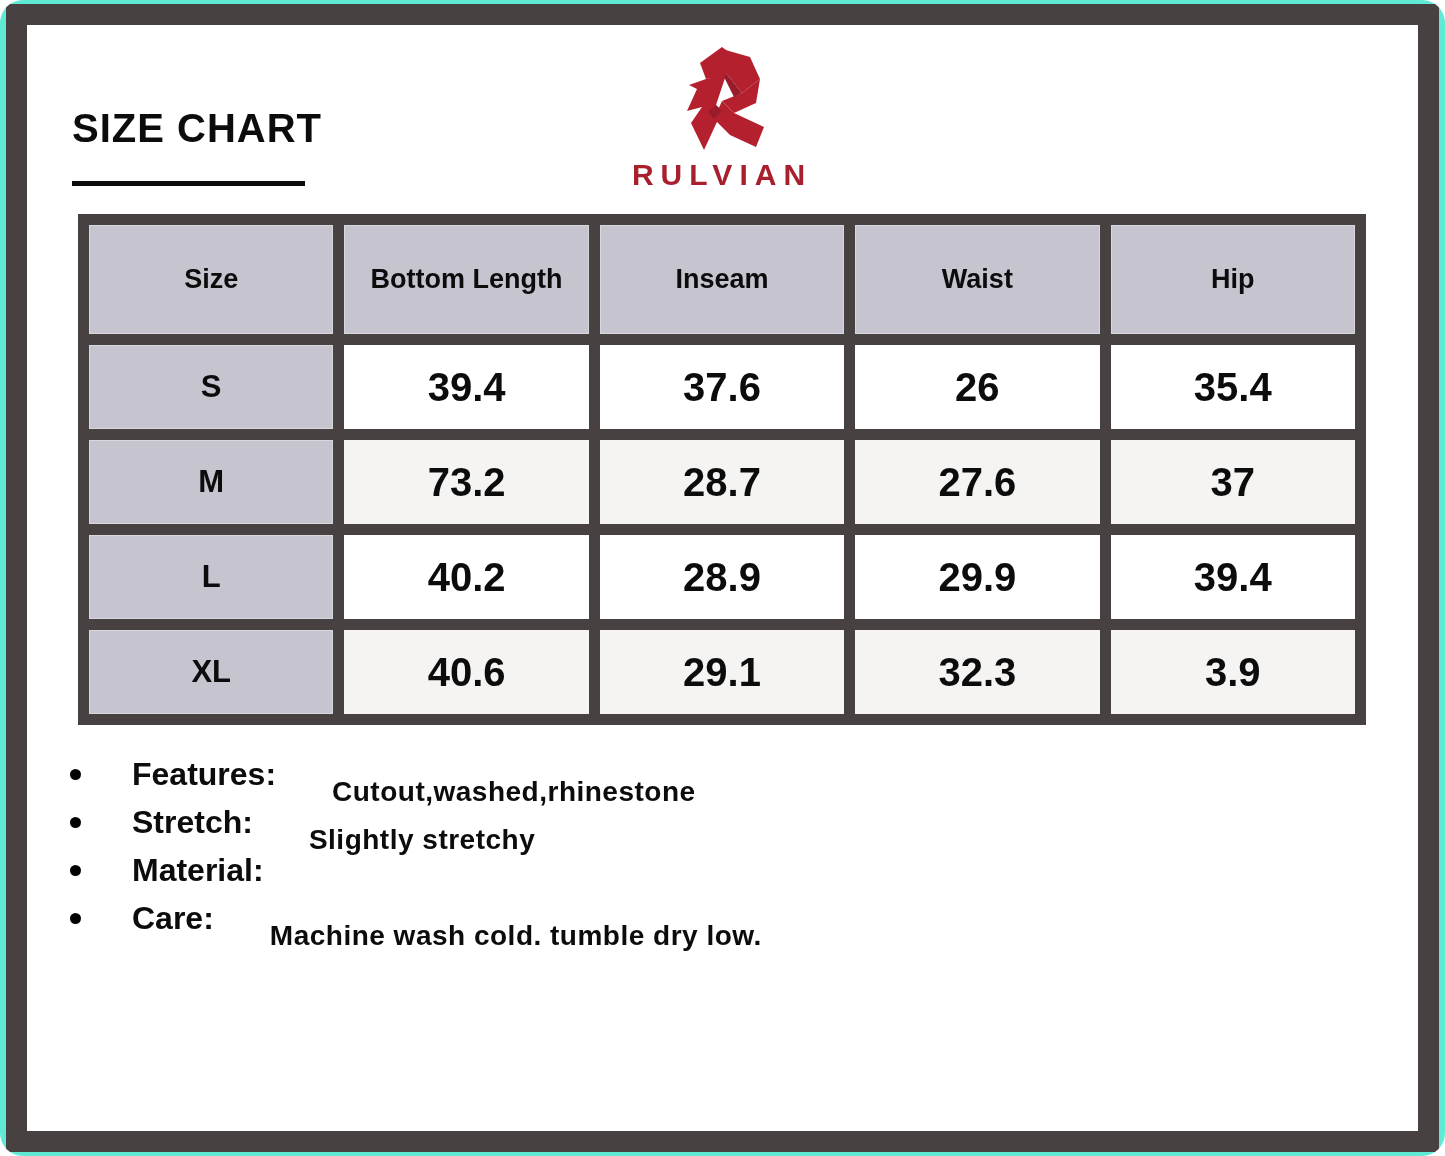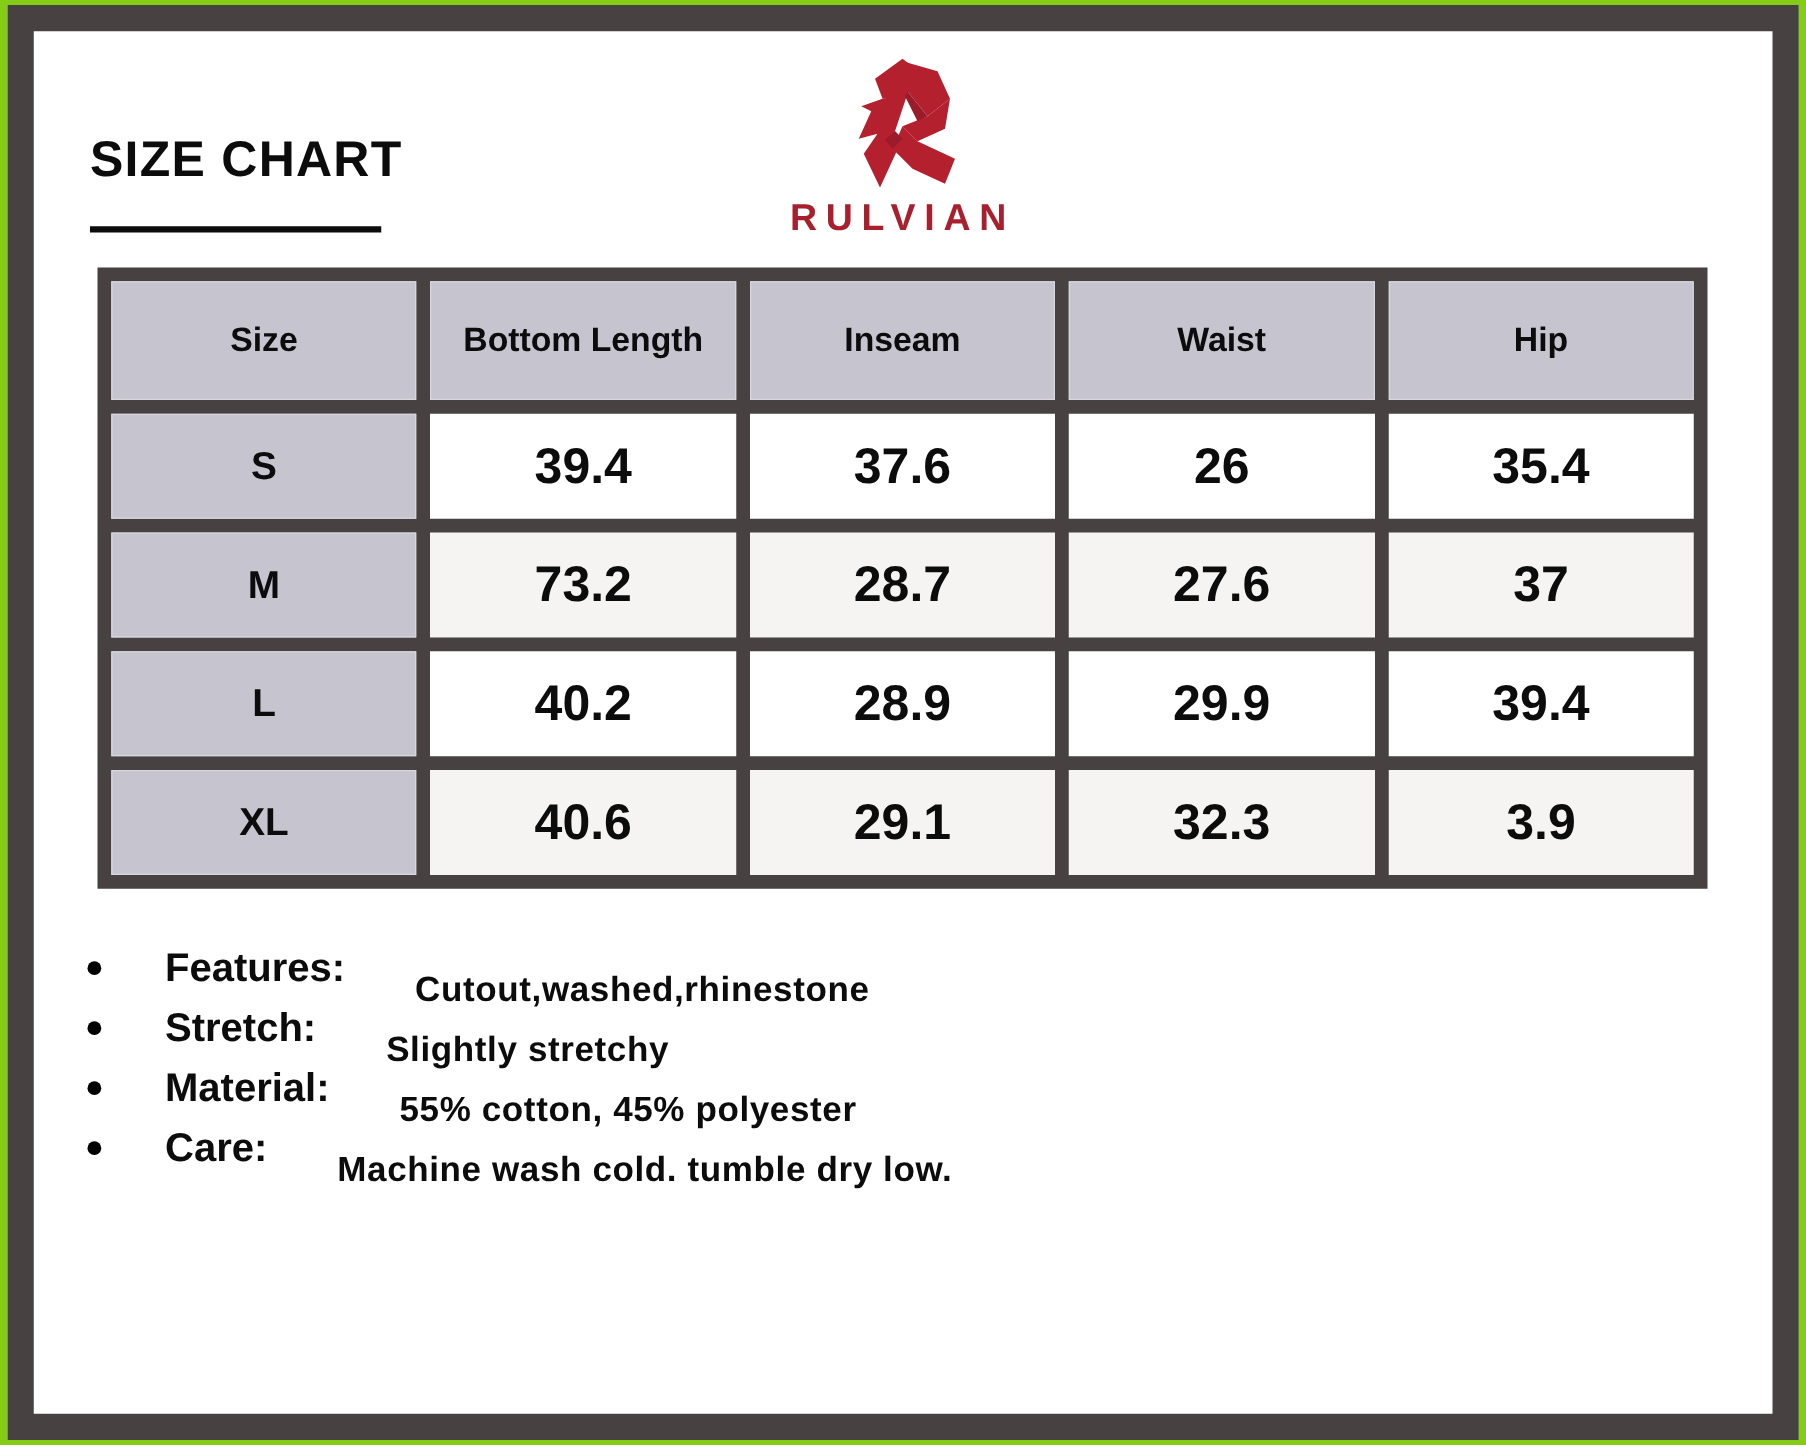--- a/index.html
+++ b/index.html
@@ -1,22 +1,23 @@
 <!DOCTYPE html>
 <html><head>
 <meta charset="utf-8">
 <style>
   * { margin:0; padding:0; box-sizing:border-box; }
   html,body { background:#ffffff; }
   .page {
     position:relative;
     width:1445px; height:1156px;
-    background:#84cc16;
+    background:#5eead4;
     font-family:"Liberation Sans", sans-serif;
     overflow:hidden;
+    border-radius:23px;
   }
   .frame {
     position:absolute;
     left:6px; top:4px; right:6px; bottom:4px;
     border:21px solid #474142;
     background:#ffffff;
   }
   
   .title {
     position:absolute; left:72px; top:104px;
@@ -51,21 +52,21 @@
     background:#474142;
     table-layout:fixed;
   }
   .size-table th, .size-table td {
     text-align:center; vertical-align:middle;
     font-weight:700; color:#0c0c0c;
   }
   .size-table th {
     background:#C6C4CF;
     border:1px solid #D8D7DE;
-    height:95px;
+    height:109px;
     font-size:27px;
   }
   .size-table td { background:#ffffff; height:84px; font-size:40px; }
   .size-table td.size-cell {
     background:#C6C4CF;
     border:1px solid #D8D7DE;
     font-size:31px;
   }
   .size-table tr.alt td { background:#F5F4F3; }
   .size-table tr.alt td.size-cell { background:#C6C4CF; }
@@ -157,21 +158,20 @@
       <span class="detail-value">Cutout,washed,rhinestone</span>
     </li>
     <li>
       <span class="bullet"></span>
       <span class="detail-label">Stretch:</span>
       <span class="detail-value">Slightly stretchy</span>
     </li>
     <li>
       <span class="bullet"></span>
       <span class="detail-label">Material:</span>
-      <span class="detail-value">55% cotton, 45% polyester</span>
     </li>
     <li>
       <span class="bullet"></span>
       <span class="detail-label">Care:</span>
       <span class="detail-value">Machine wash cold. tumble dry low.</span>
     </li>
   </ul>
 </div>
 
 </body></html>

